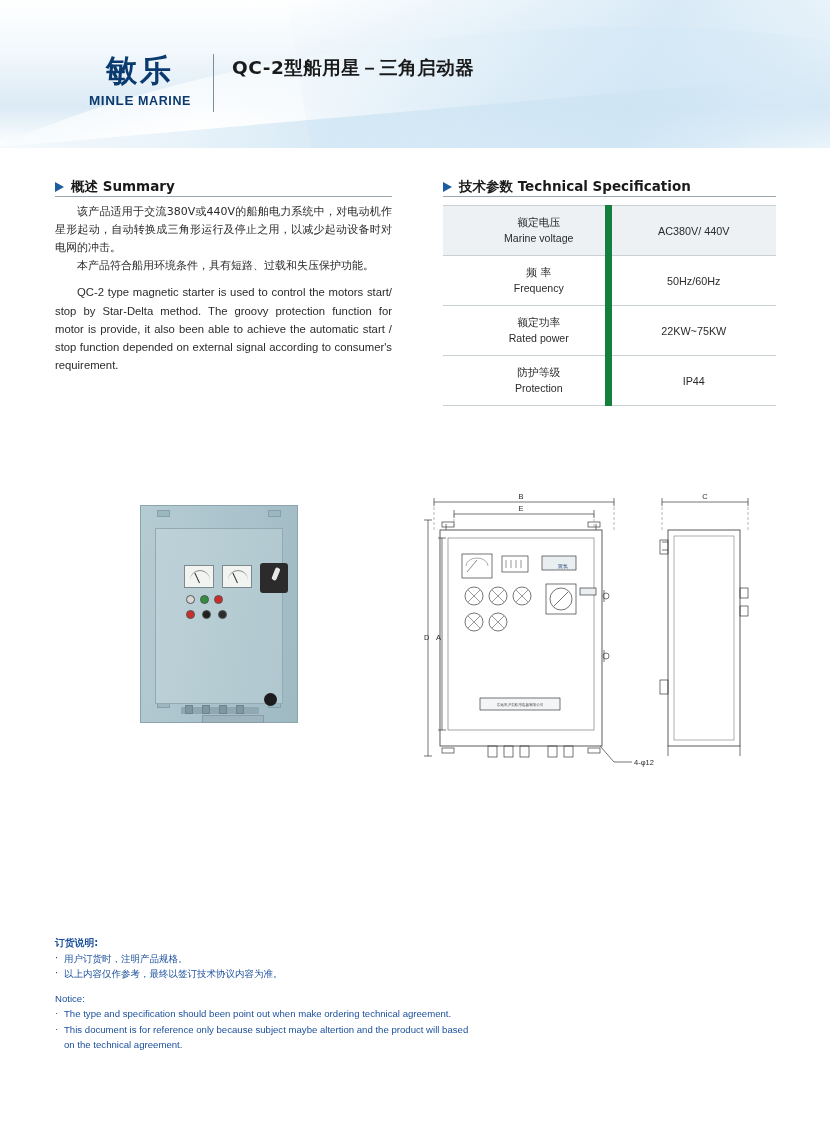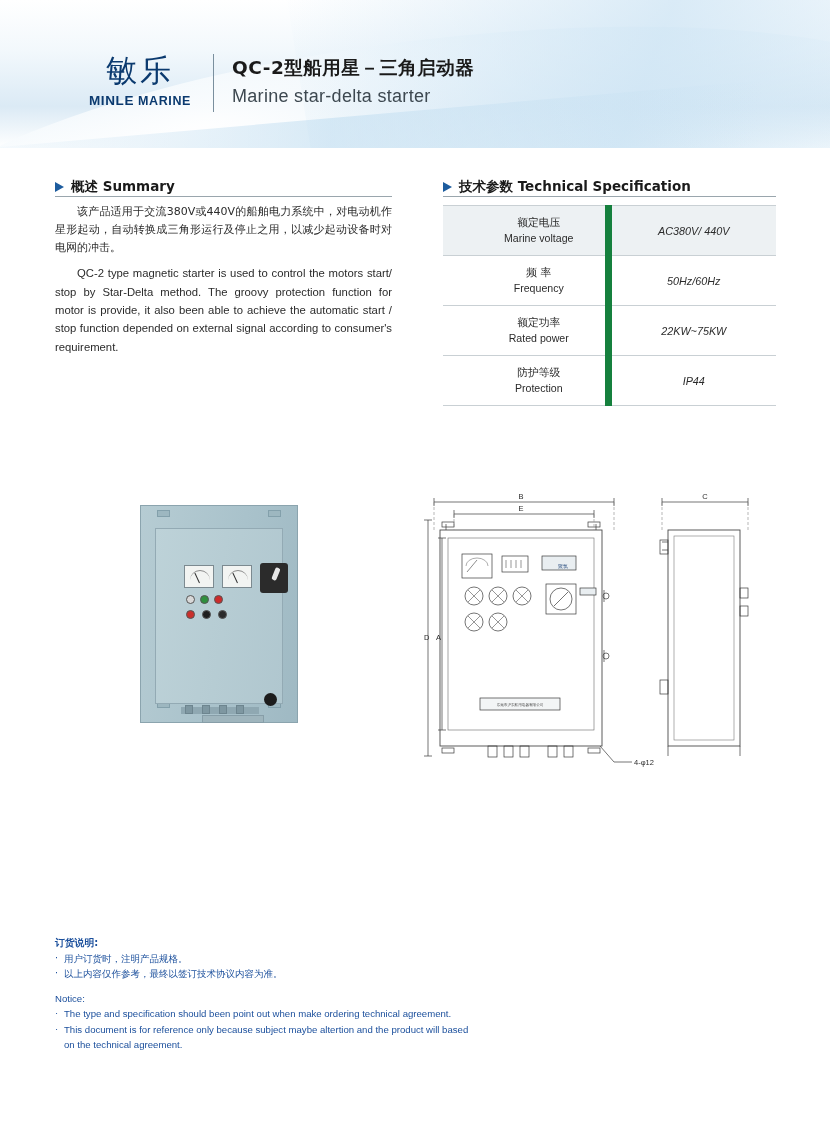--- a/index.html
+++ b/index.html
@@ -33,21 +33,21 @@
   }
   .header .sweep3 {
     position:absolute; left:-50px; top:110px; width:950px; height:70px;
     background: linear-gradient(100deg, rgba(255,255,255,0) 0%, rgba(190,220,240,.55) 40%, rgba(255,255,255,0) 85%);
     transform: rotate(-5deg);
   }
 
   .logo-block { position:absolute; left:80px; top:55px; width:120px; text-align:center; }
   .logo-cn {
     font-family: "DejaVu Sans", sans-serif;
-    font-size: 31px; font-weight: 400; letter-spacing: 3px;
+    font-size: 31px; font-weight: 700; letter-spacing: 3px;
     color: #0b3a6f; line-height: 1;
   }
   .logo-en {
     margin-top: 7px;
     font-size: 12.5px; font-weight:700; letter-spacing: .6px; color:#0b3a6f;
   }
   .logo-en .m { font-size: 13.5px; }
 
   .header-divider {
     position:absolute; left:213px; top:54px; width:1px; height:58px;
@@ -100,21 +100,21 @@
     vertical-align:middle;
     color:#2b2b2b;
   }
   .spec-table tr:first-child td { background:#edf1f3; border-top:1px solid #c9d0d4; }
   .spec-table td.k {
     width:165px; border-right:7px solid #15803d;
     line-height:1.45;
     padding-left:34px;
   }
   .spec-table td.k .cn { font-family:"DejaVu Sans", sans-serif; font-size:10.8px; }
-  .spec-table td.v { font-size:10.8px;font-style:italic; }
+  .spec-table td.v { font-size:10.8px; }
 
   
   .photo-wrap { position:absolute; left:132px; top:495px; width:175px; height:250px; }
   .cab-body {
     position:absolute; left:8px; top:10px; width:158px; height:218px;
     background:linear-gradient(100deg,#b6ccd3 0%,#a9c2cb 55%,#9fb9c3 100%);
     border:1px solid #8ba4ae;
   }
   .cab-door {
     position:absolute; left:14px; top:22px; width:128px; height:176px;
@@ -175,34 +175,34 @@
     <div class="logo-en">
       <span class="m">MINLE</span>
       <span>MARINE</span>
     </div>
   </div>
 
   <div class="header-divider"></div>
 
   <div class="title-block">
     <div class="title-cn">QC-2型船用星－三角启动器</div>
-    <div class="title-en">Marine star-delta starter</div>
   </div>
 </div>
 
 <div class="sec-head" style="left:55px; top:178px;">
   <span class="tri"></span>
   <span class="ttl">
     <span>概述</span><span> </span><span>Summary</span>
   </span>
 </div>
 <div class="sec-rule" style="left:55px; top:196px; width:337px;"></div>
 
 <div class="summary">
   <p class="cn indent">该产品适用于交流380V或440V的船舶电力系统中，对电动机作星形起动，自动转换成三角形运行及停止之用，以减少起动设备时对电网的冲击。</p>
+  <p class="cn indent">本产品符合船用环境条件，具有短路、过载和失压保护功能。</p>
   <p class="indent" style="margin-top:8px;">QC-2 type magnetic starter is used to control the motors start/ stop by Star-Delta method. The groovy protection function for motor is provide, it also been able to achieve the automatic start / stop function depended on external signal according to consumer's requirement.</p>
 </div>
 
 <div class="sec-head" style="left:443px; top:178px;">
   <span class="tri"></span>
   <span class="ttl">
     <span>技术参数</span><span> </span><span>Technical Specification</span>
   </span>
 </div>
 <div class="sec-rule" style="left:443px; top:196px; width:333px;"></div>

